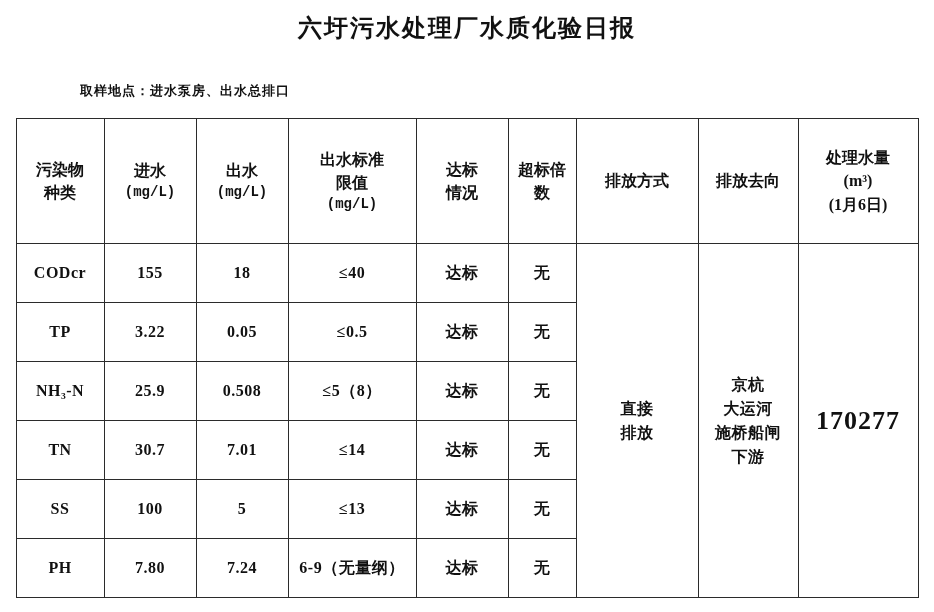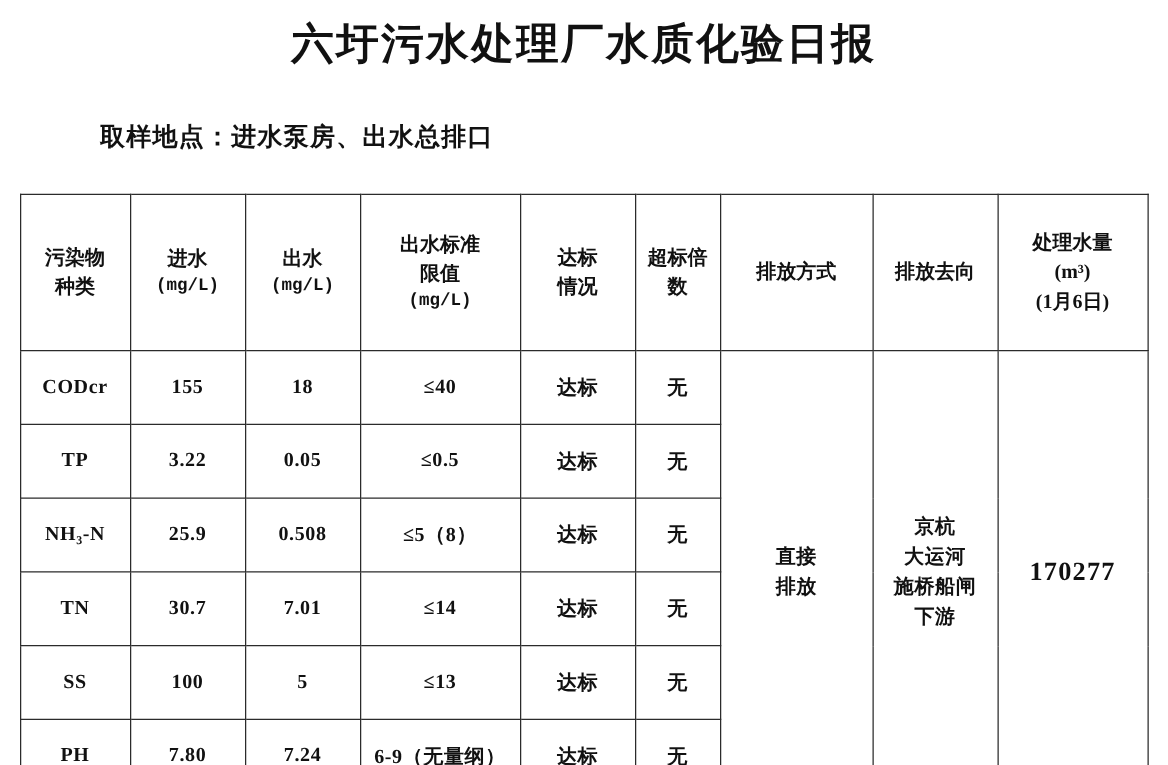--- a/index.html
+++ b/index.html
@@ -17,43 +17,43 @@
   .page {
     position: relative;
     width: 934px;
     height: 612px;
     box-sizing: border-box;
   }
   .doc-title {
     text-align: center;
     font-family: "Liberation Serif", serif;
     font-weight: bold;
-    font-size: 34px;
+    font-size: 24px;
     letter-spacing: 2px;
     color: #111;
     margin-top: 12px;
     margin-bottom: 0;
   }
   .meta-row {
     display: flex;
     justify-content: space-between;
     align-items: baseline;
     padding: 0 48px 0 80px;
     margin-top: 38px;
     font-family: "Liberation Serif", serif;
-    font-size: 20px;
+    font-size: 13px;
     font-weight: bold;
     color: #111;
   }
   .meta-left { letter-spacing: 1px; }
   .meta-right { letter-spacing: 1px; }
 
   table.report {
     border-collapse: collapse;
-    margin: 32px auto 0 auto;
+    margin: 18px auto 0 auto;
     width: 840px;
     table-layout: fixed;
   }
   table.report th, table.report td {
     border: 1px solid #2b2b2b;
     text-align: center;
     vertical-align: middle;
     font-family: "Liberation Serif", serif;
     color: #111;
   }
@@ -84,21 +84,21 @@
   .unit { font-family: "Liberation Mono", monospace; font-size: 14px; }
   .small-note { font-size: 13px; font-family: "Liberation Serif", serif; }
 
   .vert-text {
     line-height: 1.5;
     font-size: 17px;
     font-weight: bold;
     letter-spacing: 1px;
   }
   .volume-value {
-    font-size: 21px;
+    font-size: 26px;
     font-weight: bold;
     font-family: "Liberation Serif", serif;
     letter-spacing: 1px;
   }
 </style>
 </head>
 <body>
 
 <div class="page">
 

